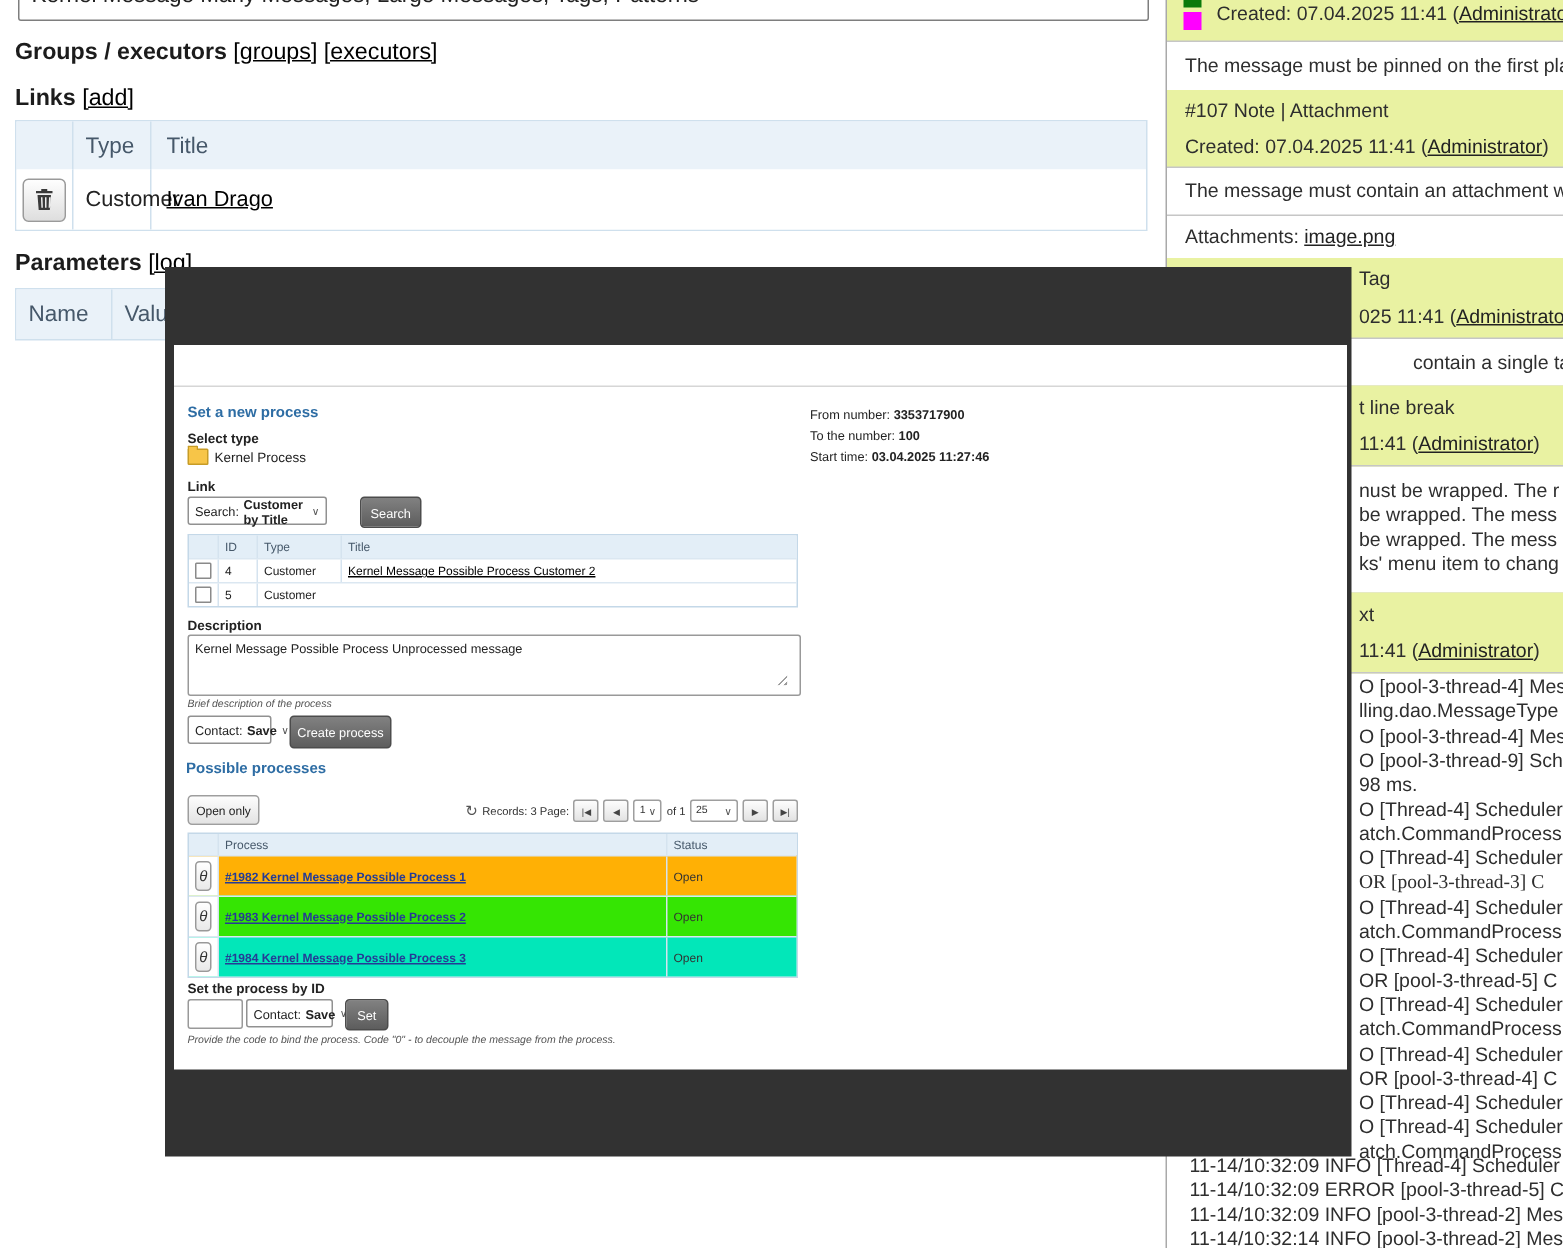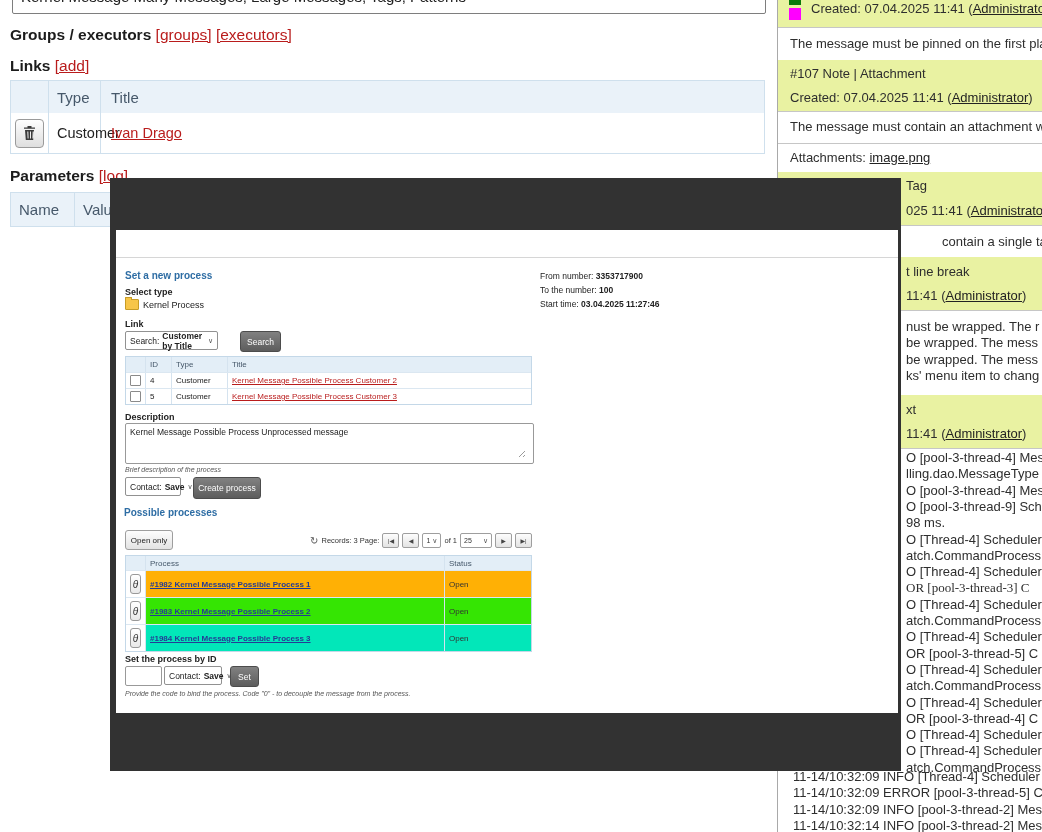--- a/index.html
+++ b/index.html
@@ -1,21 +1,21 @@
 <!DOCTYPE html>
 <html><head>
 <meta charset="utf-8">
 <style>
   html,body{margin:0;padding:0;background:#fff;}
   #root{position:relative;width:1042px;height:832px;overflow:hidden;background:#fff;
         font-family:"Liberation Sans",sans-serif;color:#222;}
   .abs{position:absolute;}
   .b{font-weight:700;}
   .nw{white-space:nowrap;}
-  .lnk{color:#b91c1c;text-decoration:underline;cursor:pointer;}
+  .lnk{color:#000000;text-decoration:underline;cursor:pointer;}
   .dlnk{color:#222;text-decoration:underline;cursor:pointer;}
   .plnk{color:#253b96;text-decoration:underline;cursor:pointer;font-weight:700;}
 
   
   .pg-h{font-size:15.5px;font-weight:700;color:#1c1c1c;}
   #top-input{position:absolute;left:12px;top:-22px;width:736px;height:34px;border:1px solid #7e7e7e;
              border-radius:2px;font-family:"Liberation Sans",sans-serif;font-size:15px;color:#222;padding:0 8px;}
   .ltbl{border:1px solid #cfe0ed;background:#fff;}
   .ltbl .hrow{display:flex;background:#eaf2f9;color:#46586a;font-size:15px;}
   .ltbl .brow{display:flex;background:#fff;font-size:14.5px;align-items:center;}
@@ -263,23 +263,20 @@
           <div class="c" style="flex:1;height:15px;">
               <span class="lnk">Kernel Message Possible Process Customer 2</span>
             </div>
         </div>
         <div class="row">
           <div class="c" style="width:20px;height:15px;justify-content:center;">
               <span class="chk"></span>
             </div>
           <div class="c" style="width:26px;height:15px;">5</div>
           <div class="c" style="width:56px;height:15px;">Customer</div>
-          <div class="c" style="flex:1;height:15px;">
-              <span class="lnk">Kernel Message Possible Process Customer 3</span>
-            </div>
         </div>
       </div>
 
       <div class="abs b nw" style="left:9px;top:182px;">Description</div>
       <textarea id="mdesc" style="">Kernel Message Possible Process Unprocessed message</textarea>
       <div class="resz" style="left:402px;top:220px;"></div>
       <div class="abs hint nw" style="left:9px;top:236px;">Brief description of the process</div>
 
       <div class="sel abs" style="left:9px;top:247px;width:56px;height:19px;">
         <span>Contact:</span>

